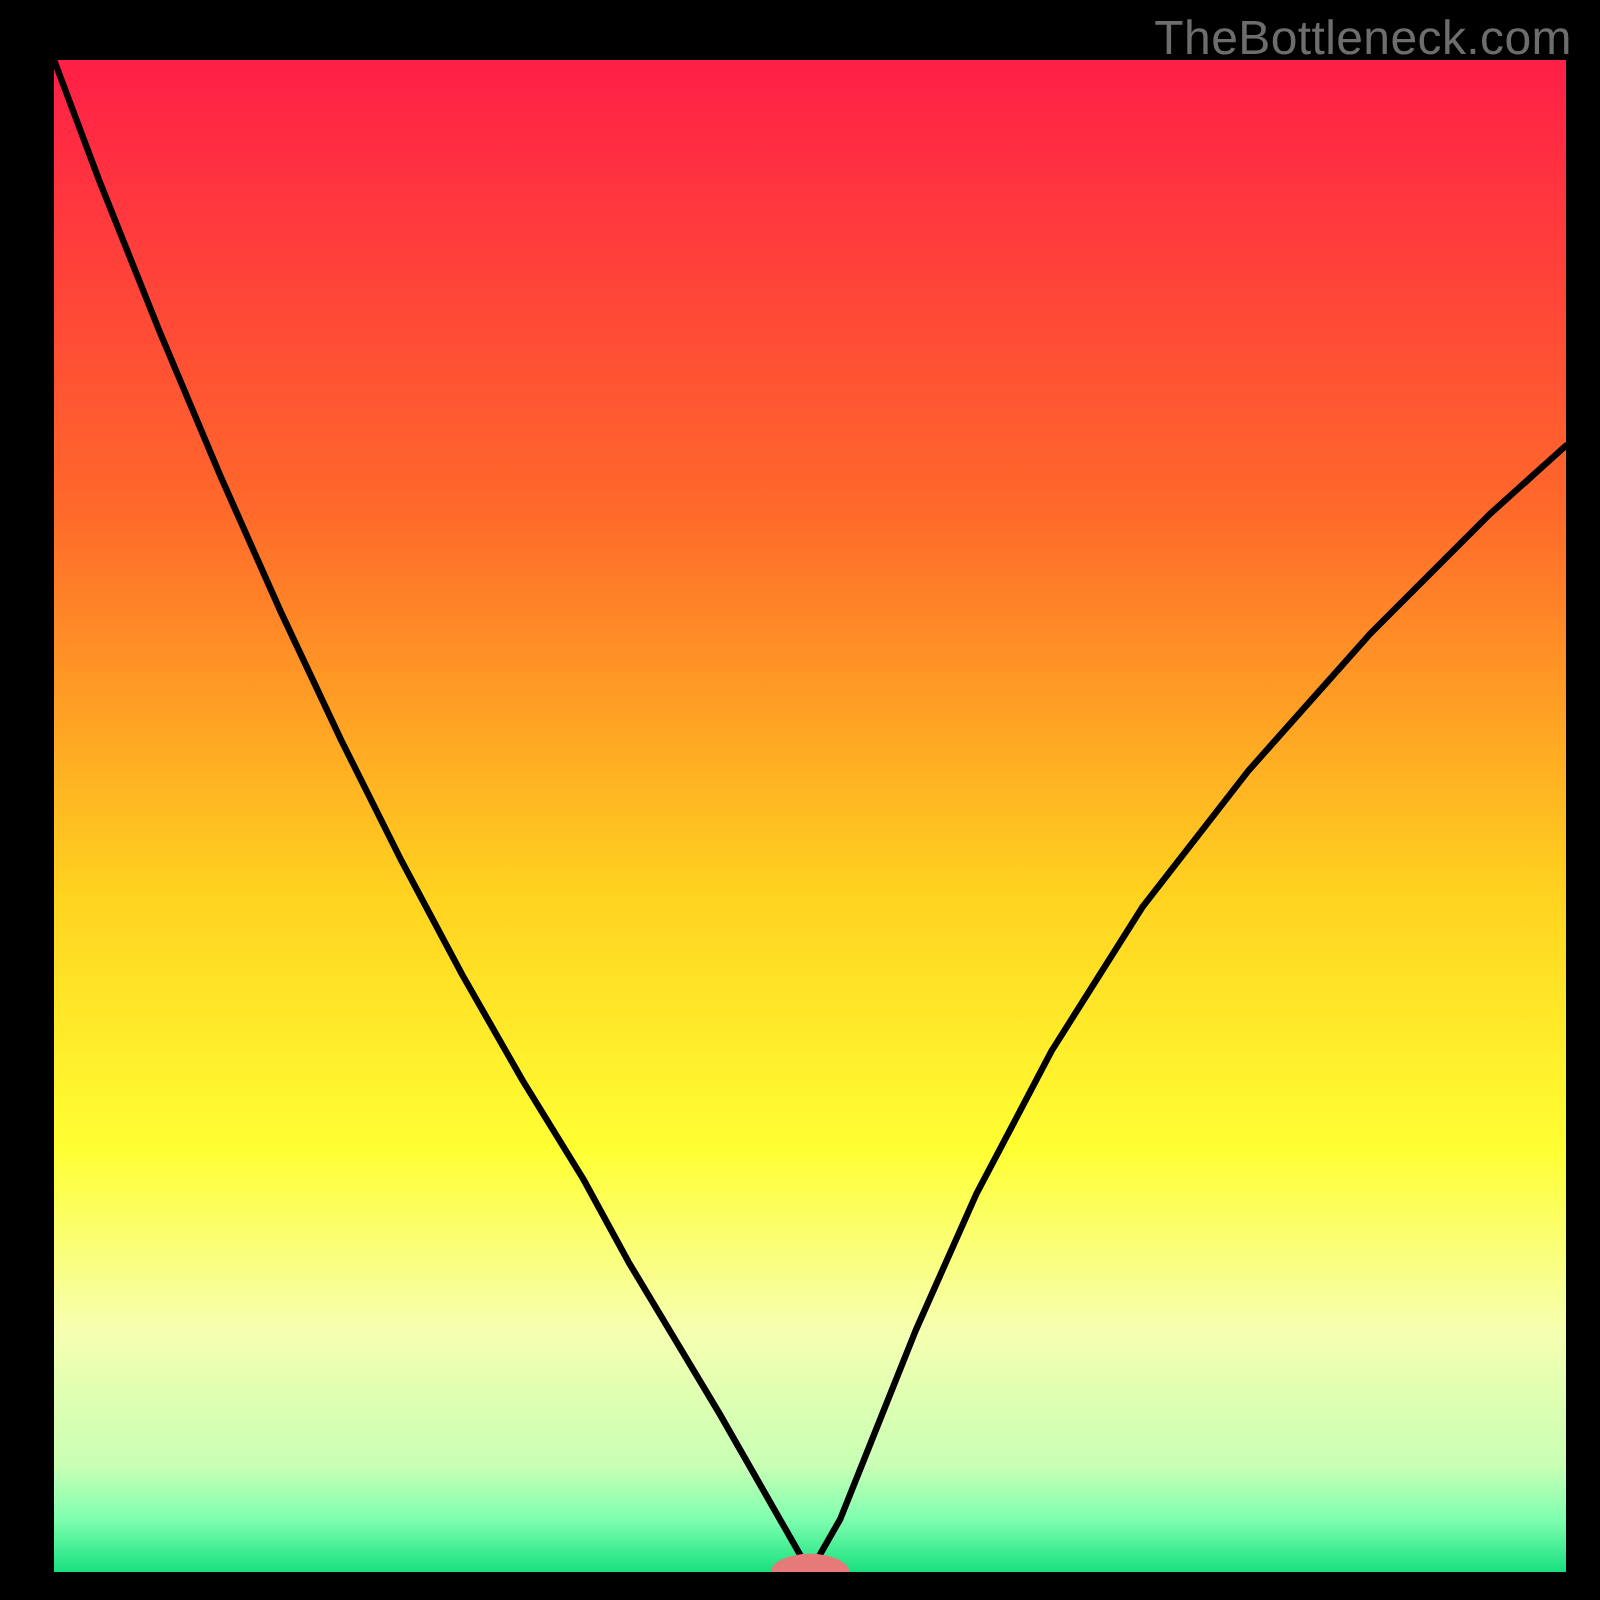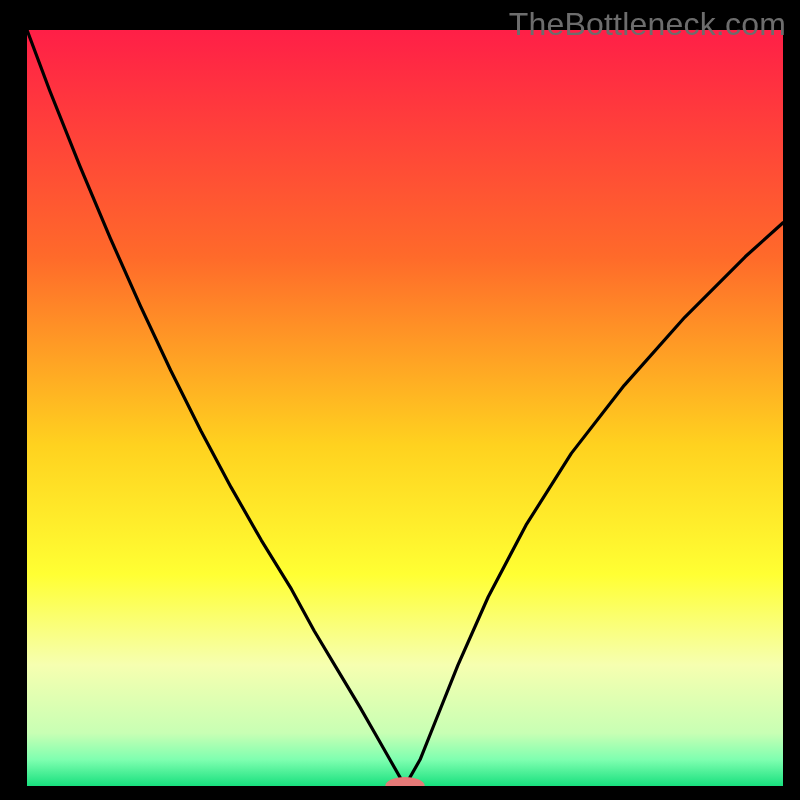--- a/index.html
+++ b/index.html
@@ -17,21 +17,21 @@
     top: 0;
     width: 800px;
     height: 800px;
     background: #000;
   }
   .watermark {
     position: absolute;
     top: 6px;
     right: 14px;
     color: #6d6d6d;
-    font-size: 32px;
+    font-size: 24px;
     font-weight: 400;
     letter-spacing: 0.2px;
     user-select: none;
     margin-left: 24px;
   }
   svg {
     position: absolute;
     left: 0;
     top: 0;
   }

